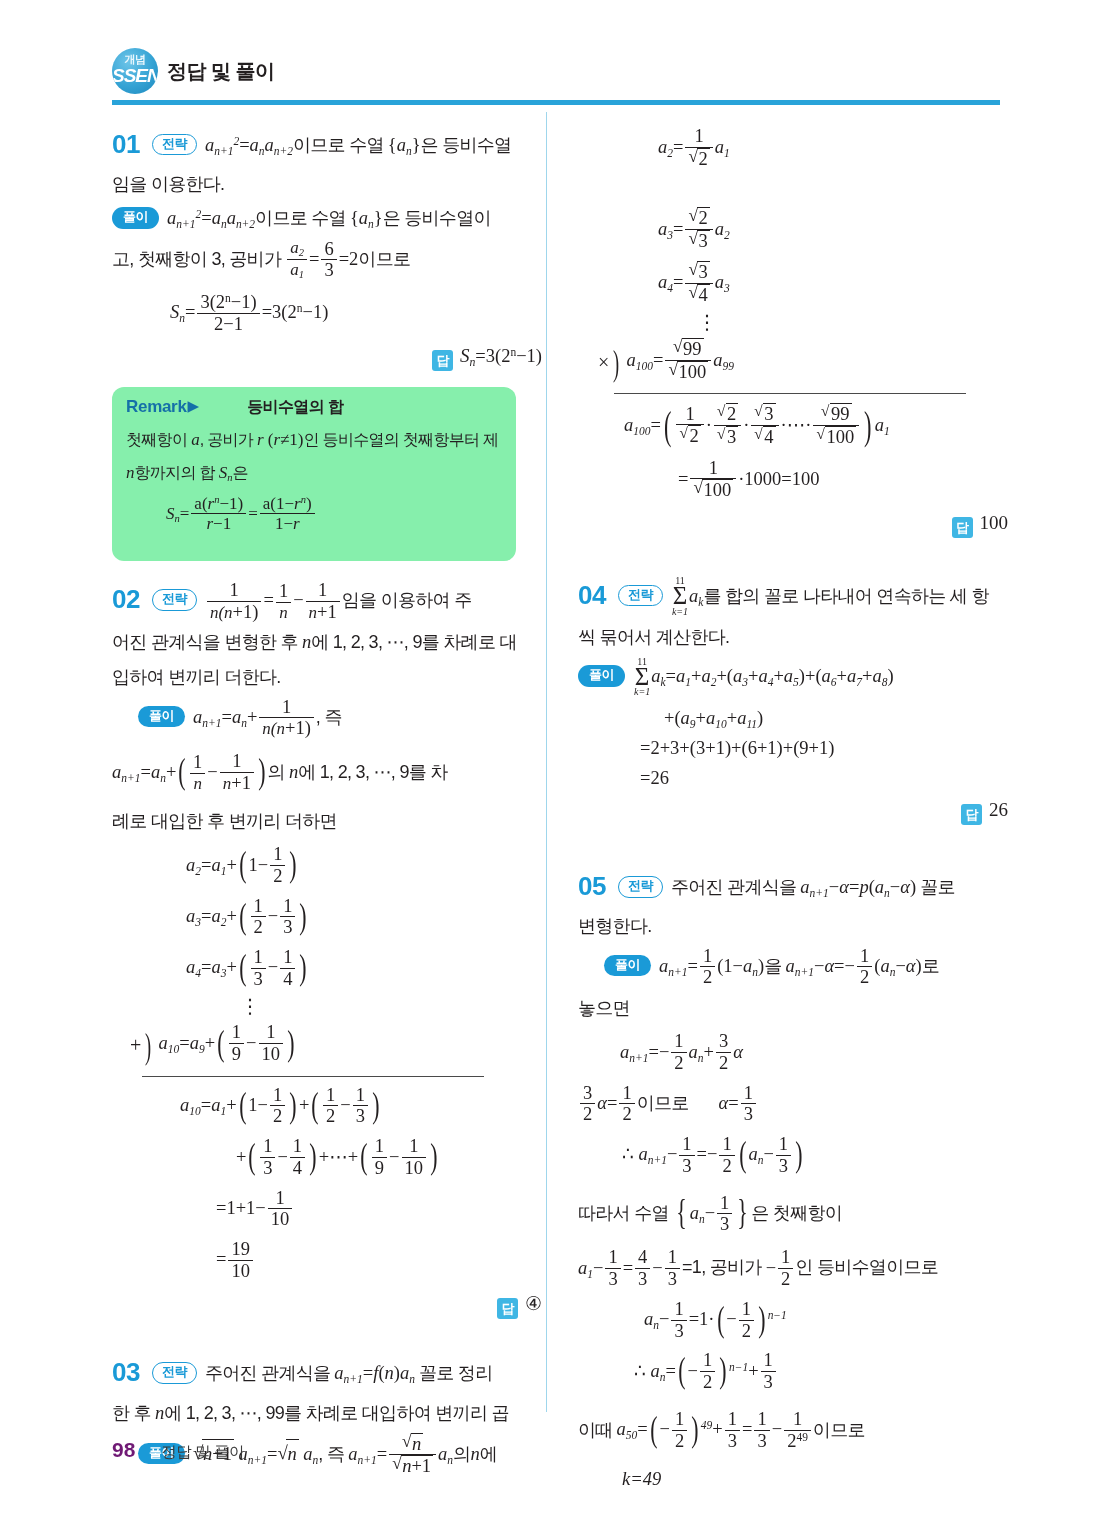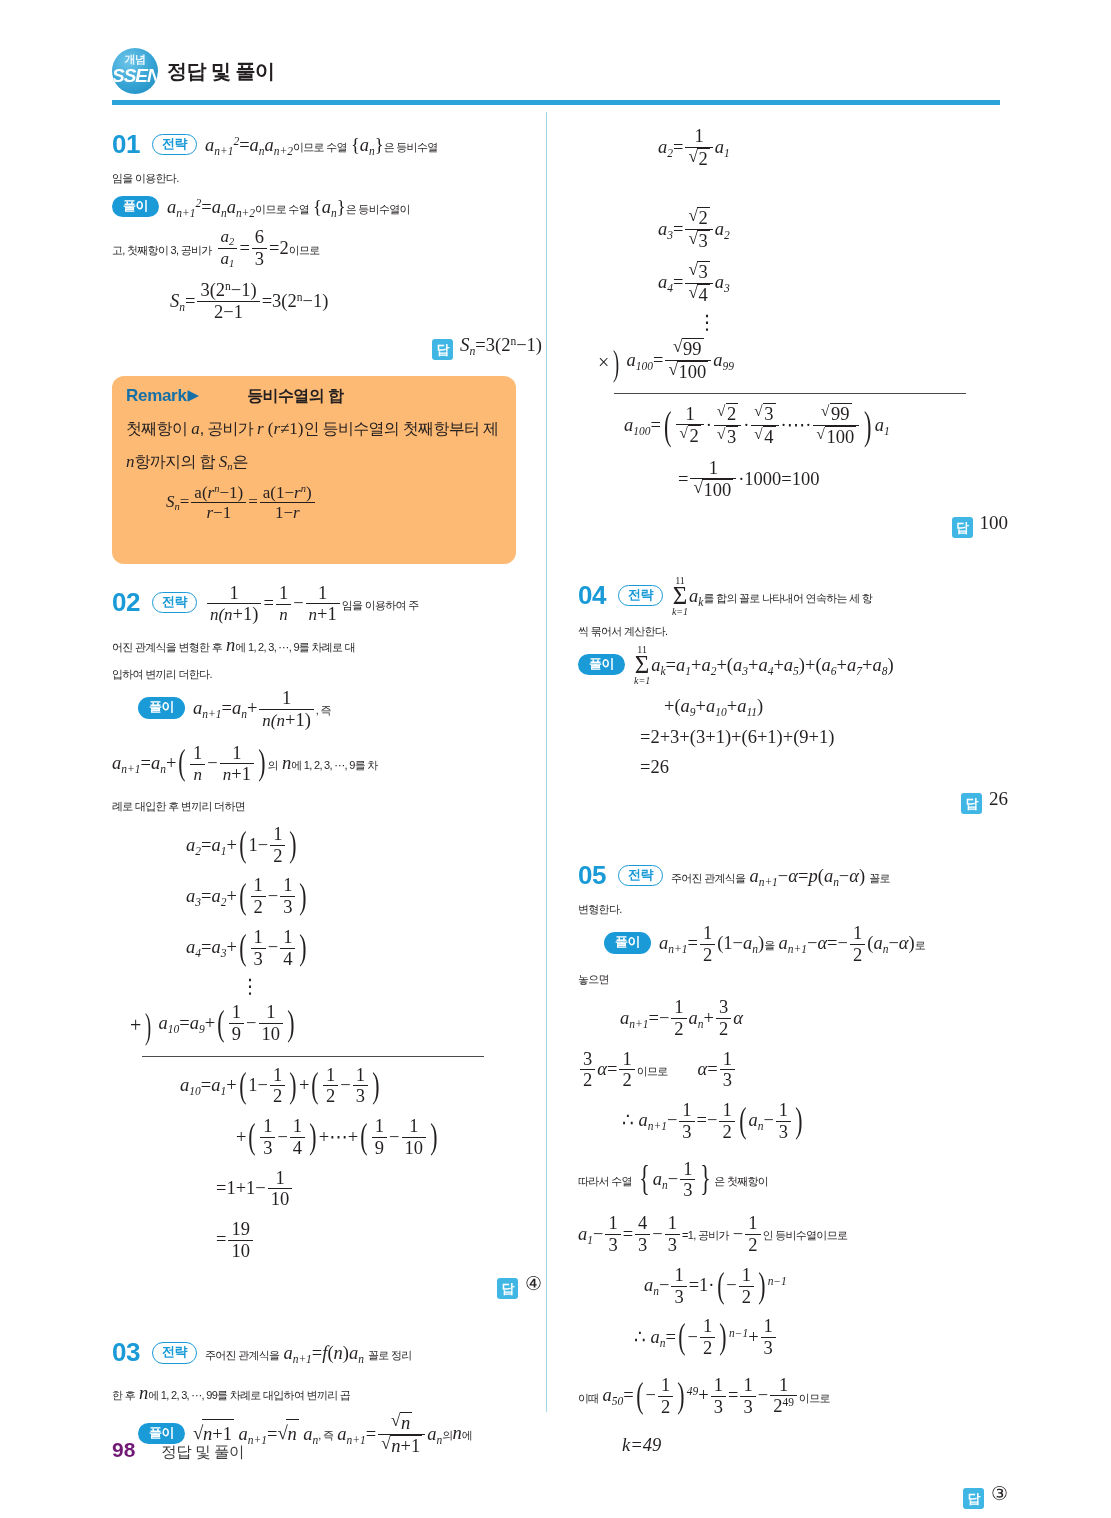--- a/index.html
+++ b/index.html
@@ -55,21 +55,21 @@
   .badge-strategy{
     display:inline-block;border:1.6px solid #1a9ad7;border-radius:12px;
     padding:1px 9px 2px;font-family:"Liberation Sans",sans-serif;font-size:13px;font-weight:bold;
     color:#1a9ad7;letter-spacing:-0.5px;vertical-align:3px;margin-right:8px;line-height:1.25;
   }
   .badge-sol{
     display:inline-block;background:#1a9ad7;border-radius:13px;
     padding:2px 11px 3px;font-family:"Liberation Sans",sans-serif;font-size:13px;font-weight:bold;
     color:#ffffff;letter-spacing:-0.5px;vertical-align:3px;margin-right:8px;line-height:1.25;
   }
-  .ko{font-family:"Liberation Sans",sans-serif;font-size:11px;letter-spacing:-0.7px;color:#231f20;}
+  .ko{font-family:"Liberation Sans",sans-serif;font-size:18px;letter-spacing:-0.7px;color:#231f20;}
   .line{margin:5px 0;line-height:1.62;}
   .sol-indent{margin-left:26px;}
 
   
   .m{font-family:"Liberation Serif",serif;font-style:italic;font-size:18.5px;}
   .mr{font-family:"Liberation Serif",serif;font-style:normal;font-size:18.5px;}
   sub{font-size:0.62em;font-style:italic;vertical-align:-0.32em;}
   sup{font-size:0.62em;vertical-align:0.55em;}
   .frac{
     display:inline-block;vertical-align:middle;text-align:center;
@@ -91,21 +91,21 @@
     display:inline-block;text-align:center;vertical-align:middle;
     font-family:"Liberation Serif",serif;font-style:normal;position:relative;top:-1px;margin:0 1px;
   }
   .sigma .top{display:block;font-size:10px;line-height:1;}
   .sigma .big{display:block;font-size:25px;line-height:0.82;}
   .sigma .bot{display:block;font-size:10px;line-height:1.05;font-style:italic;}
   .vdots{display:block;text-align:center;font-size:20px;letter-spacing:2px;line-height:0.75;margin:2px 0 4px;}
 
   
   .remark{
-    margin:16px 0 10px;width:404px;background:#fdba74;border-radius:12px;padding:10px 14px 32px;
+    margin:16px 0 10px;width:404px;background:#86efac;border-radius:12px;padding:10px 14px 18px;
     box-sizing:border-box;position:relative;
   }
   .remark-head{position:relative;height:24px;margin-bottom:4px;}
   .remark-label{
     font-family:"Liberation Sans",sans-serif;font-size:17px;font-weight:bold;color:#1570a8;
     letter-spacing:-0.3px;display:inline-block;
   }
   .remark-arrow{display:inline-block;color:#1570a8;font-size:15px;margin-left:1px;vertical-align:1px;}
   .remark-title{
     font-family:"Liberation Sans",sans-serif;font-size:16px;font-weight:bold;color:#231f20;

